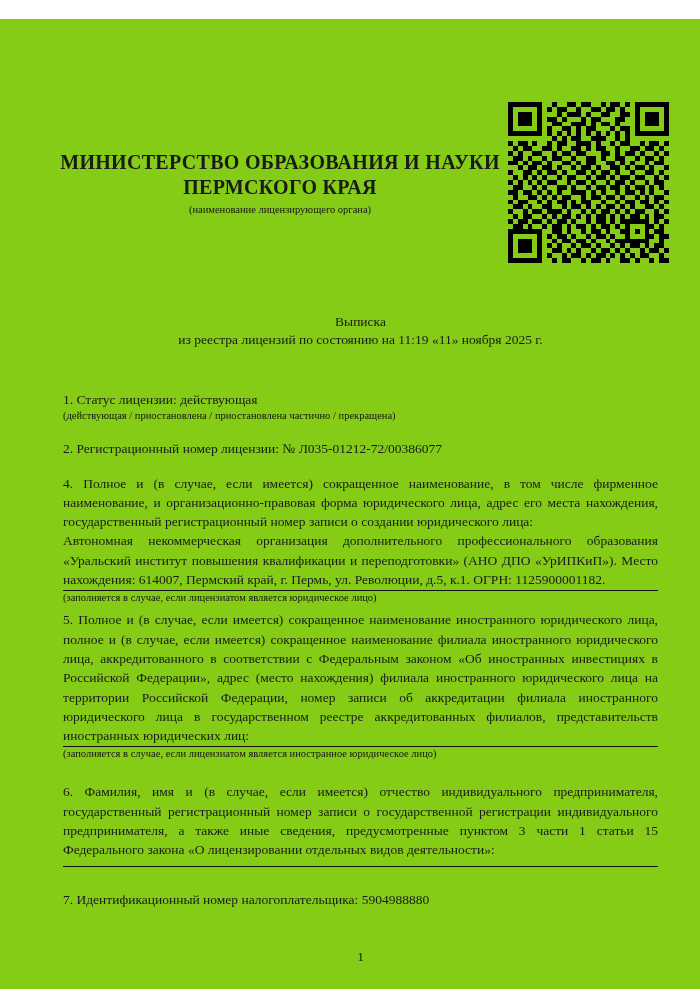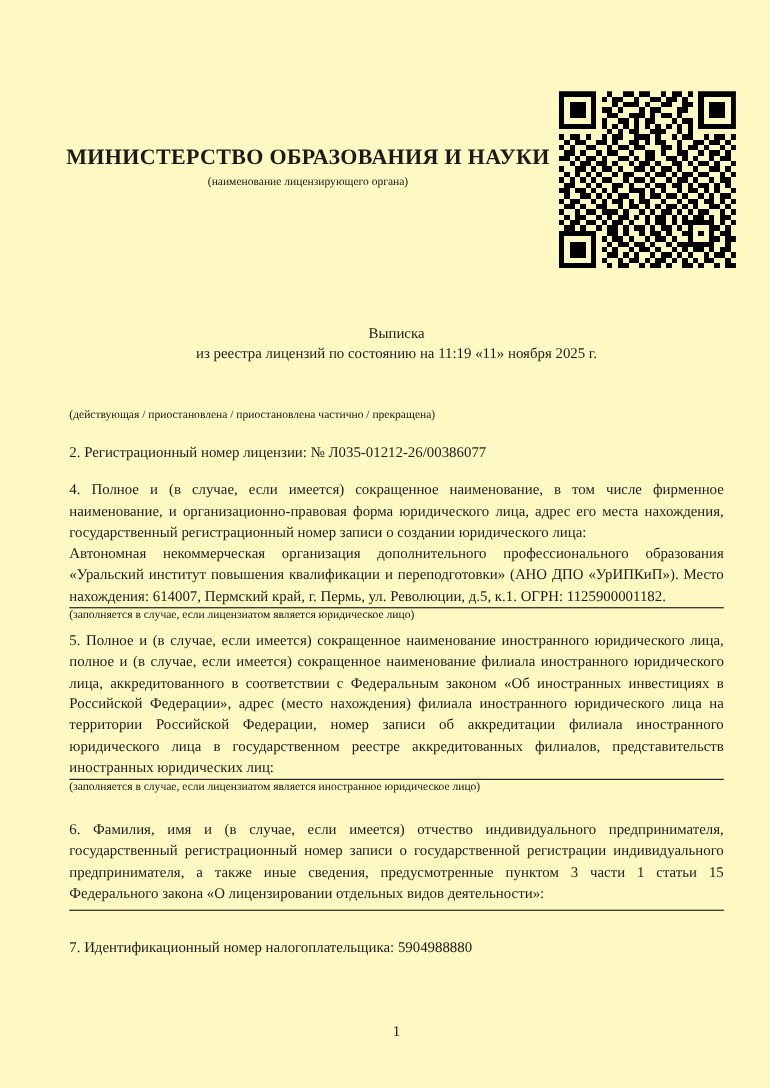--- a/index.html
+++ b/index.html
@@ -1,18 +1,18 @@
 <!DOCTYPE html>
 <html lang="ru"><head>
 <meta charset="utf-8">
 <style>
   html,body { margin:0; padding:0; background:#ffffff; }
   body { width:700px; height:989px; position:relative; overflow:hidden;
          font-family:"Liberation Serif","DejaVu Serif",serif; color:#1a1a1a; }
-  .page { position:absolute; inset:0; background:#fef9c3; }
+  .page { position:absolute; inset:0; background:#84cc16;margin-top:19px; }
 
   
   .ministry { position:absolute; top:131px; left:40px; width:480px; text-align:center; }
   .ministry-line { font-weight:bold; font-size:20px; line-height:25px; letter-spacing:0.3px; }
   .ministry-caption { font-size:10.5px; line-height:13px; margin-top:3px; color:#161616; }
 
   
   .qr { position:absolute; top:83px; left:508px; width:161px; height:161px; }
   .qr svg { width:161px; height:161px; display:block; }
 
@@ -38,38 +38,40 @@
   .page-number { position:absolute; top:930px; left:63px; width:595px;
                  text-align:center; font-size:13.5px; }
 </style>
 </head>
 <body>
 
 <div class="page">
 
   <div class="ministry">
     <div class="ministry-line">МИНИСТЕРСТВО ОБРАЗОВАНИЯ И НАУКИ</div>
+    <div class="ministry-line">ПЕРМСКОГО КРАЯ</div>
     <div class="ministry-caption">(наименование лицензирующего органа)</div>
   </div>
 
   <div class="qr">
     <svg id="qr-svg" viewBox="0 0 33 33" shape-rendering="crispEdges">
         <path d="M0 0h1v1h-1zM1 0h1v1h-1zM2 0h1v1h-1zM3 0h1v1h-1zM4 0h1v1h-1zM5 0h1v1h-1zM6 0h1v1h-1zM9 0h1v1h-1zM12 0h1v1h-1zM13 0h1v1h-1zM15 0h1v1h-1zM16 0h1v1h-1zM19 0h1v1h-1zM21 0h1v1h-1zM22 0h1v1h-1zM24 0h1v1h-1zM26 0h1v1h-1zM27 0h1v1h-1zM28 0h1v1h-1zM29 0h1v1h-1zM30 0h1v1h-1zM31 0h1v1h-1zM32 0h1v1h-1zM0 1h1v1h-1zM6 1h1v1h-1zM8 1h1v1h-1zM10 1h1v1h-1zM11 1h1v1h-1zM14 1h1v1h-1zM17 1h1v1h-1zM18 1h1v1h-1zM20 1h1v1h-1zM21 1h1v1h-1zM23 1h1v1h-1zM26 1h1v1h-1zM32 1h1v1h-1zM0 2h1v1h-1zM2 2h1v1h-1zM3 2h1v1h-1zM4 2h1v1h-1zM6 2h1v1h-1zM10 2h1v1h-1zM12 2h1v1h-1zM13 2h1v1h-1zM14 2h1v1h-1zM16 2h1v1h-1zM19 2h1v1h-1zM20 2h1v1h-1zM23 2h1v1h-1zM24 2h1v1h-1zM26 2h1v1h-1zM28 2h1v1h-1zM29 2h1v1h-1zM30 2h1v1h-1zM32 2h1v1h-1zM0 3h1v1h-1zM2 3h1v1h-1zM3 3h1v1h-1zM4 3h1v1h-1zM6 3h1v1h-1zM8 3h1v1h-1zM9 3h1v1h-1zM11 3h1v1h-1zM15 3h1v1h-1zM17 3h1v1h-1zM18 3h1v1h-1zM22 3h1v1h-1zM23 3h1v1h-1zM26 3h1v1h-1zM28 3h1v1h-1zM29 3h1v1h-1zM30 3h1v1h-1zM32 3h1v1h-1zM0 4h1v1h-1zM2 4h1v1h-1zM3 4h1v1h-1zM4 4h1v1h-1zM6 4h1v1h-1zM9 4h1v1h-1zM10 4h1v1h-1zM13 4h1v1h-1zM14 4h1v1h-1zM15 4h1v1h-1zM17 4h1v1h-1zM19 4h1v1h-1zM20 4h1v1h-1zM22 4h1v1h-1zM26 4h1v1h-1zM28 4h1v1h-1zM29 4h1v1h-1zM30 4h1v1h-1zM32 4h1v1h-1zM0 5h1v1h-1zM6 5h1v1h-1zM8 5h1v1h-1zM11 5h1v1h-1zM12 5h1v1h-1zM14 5h1v1h-1zM16 5h1v1h-1zM17 5h1v1h-1zM21 5h1v1h-1zM23 5h1v1h-1zM24 5h1v1h-1zM26 5h1v1h-1zM32 5h1v1h-1zM0 6h1v1h-1zM1 6h1v1h-1zM2 6h1v1h-1zM3 6h1v1h-1zM4 6h1v1h-1zM5 6h1v1h-1zM6 6h1v1h-1zM8 6h1v1h-1zM10 6h1v1h-1zM12 6h1v1h-1zM14 6h1v1h-1zM16 6h1v1h-1zM18 6h1v1h-1zM20 6h1v1h-1zM22 6h1v1h-1zM24 6h1v1h-1zM26 6h1v1h-1zM27 6h1v1h-1zM28 6h1v1h-1zM29 6h1v1h-1zM30 6h1v1h-1zM31 6h1v1h-1zM32 6h1v1h-1zM9 7h1v1h-1zM11 7h1v1h-1zM13 7h1v1h-1zM14 7h1v1h-1zM17 7h1v1h-1zM18 7h1v1h-1zM19 7h1v1h-1zM22 7h1v1h-1zM24 7h1v1h-1zM0 8h1v1h-1zM2 8h1v1h-1zM3 8h1v1h-1zM5 8h1v1h-1zM8 8h1v1h-1zM10 8h1v1h-1zM11 8h1v1h-1zM14 8h1v1h-1zM15 8h1v1h-1zM16 8h1v1h-1zM18 8h1v1h-1zM21 8h1v1h-1zM23 8h1v1h-1zM24 8h1v1h-1zM27 8h1v1h-1zM29 8h1v1h-1zM30 8h1v1h-1zM32 8h1v1h-1zM1 9h1v1h-1zM3 9h1v1h-1zM4 9h1v1h-1zM7 9h1v1h-1zM8 9h1v1h-1zM10 9h1v1h-1zM13 9h1v1h-1zM14 9h1v1h-1zM16 9h1v1h-1zM18 9h1v1h-1zM19 9h1v1h-1zM22 9h1v1h-1zM25 9h1v1h-1zM26 9h1v1h-1zM28 9h1v1h-1zM29 9h1v1h-1zM31 9h1v1h-1zM0 10h1v1h-1zM2 10h1v1h-1zM5 10h1v1h-1zM6 10h1v1h-1zM9 10h1v1h-1zM11 10h1v1h-1zM12 10h1v1h-1zM14 10h1v1h-1zM15 10h1v1h-1zM19 10h1v1h-1zM20 10h1v1h-1zM22 10h1v1h-1zM24 10h1v1h-1zM25 10h1v1h-1zM27 10h1v1h-1zM30 10h1v1h-1zM32 10h1v1h-1zM1 11h1v1h-1zM2 11h1v1h-1zM4 11h1v1h-1zM7 11h1v1h-1zM9 11h1v1h-1zM10 11h1v1h-1zM13 11h1v1h-1zM16 11h1v1h-1zM17 11h1v1h-1zM19 11h1v1h-1zM22 11h1v1h-1zM23 11h1v1h-1zM26 11h1v1h-1zM28 11h1v1h-1zM29 11h1v1h-1zM31 11h1v1h-1zM0 12h1v1h-1zM1 12h1v1h-1zM3 12h1v1h-1zM5 12h1v1h-1zM6 12h1v1h-1zM8 12h1v1h-1zM11 12h1v1h-1zM12 12h1v1h-1zM14 12h1v1h-1zM16 12h1v1h-1zM17 12h1v1h-1zM20 12h1v1h-1zM21 12h1v1h-1zM23 12h1v1h-1zM25 12h1v1h-1zM28 12h1v1h-1zM30 12h1v1h-1zM31 12h1v1h-1zM2 13h1v1h-1zM4 13h1v1h-1zM5 13h1v1h-1zM7 13h1v1h-1zM8 13h1v1h-1zM10 13h1v1h-1zM13 13h1v1h-1zM15 13h1v1h-1zM16 13h1v1h-1zM18 13h1v1h-1zM21 13h1v1h-1zM22 13h1v1h-1zM24 13h1v1h-1zM26 13h1v1h-1zM27 13h1v1h-1zM29 13h1v1h-1zM32 13h1v1h-1zM0 14h1v1h-1zM3 14h1v1h-1zM4 14h1v1h-1zM6 14h1v1h-1zM8 14h1v1h-1zM9 14h1v1h-1zM11 14h1v1h-1zM14 14h1v1h-1zM15 14h1v1h-1zM17 14h1v1h-1zM19 14h1v1h-1zM20 14h1v1h-1zM22 14h1v1h-1zM25 14h1v1h-1zM28 14h1v1h-1zM29 14h1v1h-1zM31 14h1v1h-1zM1 15h1v1h-1zM3 15h1v1h-1zM5 15h1v1h-1zM7 15h1v1h-1zM10 15h1v1h-1zM12 15h1v1h-1zM13 15h1v1h-1zM16 15h1v1h-1zM18 15h1v1h-1zM19 15h1v1h-1zM21 15h1v1h-1zM23 15h1v1h-1zM24 15h1v1h-1zM26 15h1v1h-1zM27 15h1v1h-1zM30 15h1v1h-1zM32 15h1v1h-1zM0 16h1v1h-1zM2 16h1v1h-1zM4 16h1v1h-1zM6 16h1v1h-1zM8 16h1v1h-1zM9 16h1v1h-1zM12 16h1v1h-1zM14 16h1v1h-1zM15 16h1v1h-1zM17 16h1v1h-1zM20 16h1v1h-1zM22 16h1v1h-1zM23 16h1v1h-1zM25 16h1v1h-1zM28 16h1v1h-1zM30 16h1v1h-1zM31 16h1v1h-1zM1 17h1v1h-1zM2 17h1v1h-1zM5 17h1v1h-1zM7 17h1v1h-1zM10 17h1v1h-1zM11 17h1v1h-1zM13 17h1v1h-1zM16 17h1v1h-1zM18 17h1v1h-1zM19 17h1v1h-1zM21 17h1v1h-1zM22 17h1v1h-1zM24 17h1v1h-1zM26 17h1v1h-1zM27 17h1v1h-1zM29 17h1v1h-1zM31 17h1v1h-1zM0 18h1v1h-1zM1 18h1v1h-1zM3 18h1v1h-1zM4 18h1v1h-1zM6 18h1v1h-1zM8 18h1v1h-1zM10 18h1v1h-1zM13 18h1v1h-1zM14 18h1v1h-1zM15 18h1v1h-1zM17 18h1v1h-1zM19 18h1v1h-1zM22 18h1v1h-1zM24 18h1v1h-1zM25 18h1v1h-1zM27 18h1v1h-1zM29 18h1v1h-1zM32 18h1v1h-1zM1 19h1v1h-1zM4 19h1v1h-1zM5 19h1v1h-1zM7 19h1v1h-1zM9 19h1v1h-1zM11 19h1v1h-1zM12 19h1v1h-1zM15 19h1v1h-1zM17 19h1v1h-1zM18 19h1v1h-1zM20 19h1v1h-1zM21 19h1v1h-1zM23 19h1v1h-1zM26 19h1v1h-1zM28 19h1v1h-1zM30 19h1v1h-1zM31 19h1v1h-1zM0 20h1v1h-1zM2 20h1v1h-1zM3 20h1v1h-1zM6 20h1v1h-1zM8 20h1v1h-1zM10 20h1v1h-1zM11 20h1v1h-1zM13 20h1v1h-1zM15 20h1v1h-1zM16 20h1v1h-1zM19 20h1v1h-1zM22 20h1v1h-1zM24 20h1v1h-1zM25 20h1v1h-1zM27 20h1v1h-1zM28 20h1v1h-1zM30 20h1v1h-1zM32 20h1v1h-1zM1 21h1v1h-1zM2 21h1v1h-1zM4 21h1v1h-1zM7 21h1v1h-1zM8 21h1v1h-1zM11 21h1v1h-1zM13 21h1v1h-1zM14 21h1v1h-1zM16 21h1v1h-1zM18 21h1v1h-1zM20 21h1v1h-1zM21 21h1v1h-1zM23 21h1v1h-1zM25 21h1v1h-1zM28 21h1v1h-1zM29 21h1v1h-1zM31 21h1v1h-1zM0 22h1v1h-1zM3 22h1v1h-1zM5 22h1v1h-1zM6 22h1v1h-1zM8 22h1v1h-1zM9 22h1v1h-1zM10 22h1v1h-1zM12 22h1v1h-1zM15 22h1v1h-1zM17 22h1v1h-1zM19 22h1v1h-1zM20 22h1v1h-1zM22 22h1v1h-1zM24 22h1v1h-1zM26 22h1v1h-1zM27 22h1v1h-1zM30 22h1v1h-1zM32 22h1v1h-1zM1 23h1v1h-1zM3 23h1v1h-1zM4 23h1v1h-1zM7 23h1v1h-1zM9 23h1v1h-1zM11 23h1v1h-1zM12 23h1v1h-1zM14 23h1v1h-1zM16 23h1v1h-1zM18 23h1v1h-1zM19 23h1v1h-1zM21 23h1v1h-1zM23 23h1v1h-1zM25 23h1v1h-1zM26 23h1v1h-1zM28 23h1v1h-1zM30 23h1v1h-1zM31 23h1v1h-1zM0 24h1v1h-1zM2 24h1v1h-1zM3 24h1v1h-1zM5 24h1v1h-1zM6 24h1v1h-1zM8 24h1v1h-1zM10 24h1v1h-1zM11 24h1v1h-1zM13 24h1v1h-1zM16 24h1v1h-1zM18 24h1v1h-1zM19 24h1v1h-1zM21 24h1v1h-1zM23 24h1v1h-1zM24 24h1v1h-1zM25 24h1v1h-1zM26 24h1v1h-1zM27 24h1v1h-1zM28 24h1v1h-1zM30 24h1v1h-1zM32 24h1v1h-1zM1 25h1v1h-1zM2 25h1v1h-1zM4 25h1v1h-1zM7 25h1v1h-1zM9 25h1v1h-1zM10 25h1v1h-1zM12 25h1v1h-1zM14 25h1v1h-1zM15 25h1v1h-1zM17 25h1v1h-1zM19 25h1v1h-1zM20 25h1v1h-1zM22 25h1v1h-1zM24 25h1v1h-1zM28 25h1v1h-1zM29 25h1v1h-1zM31 25h1v1h-1zM0 26h1v1h-1zM1 26h1v1h-1zM2 26h1v1h-1zM3 26h1v1h-1zM4 26h1v1h-1zM5 26h1v1h-1zM6 26h1v1h-1zM9 26h1v1h-1zM10 26h1v1h-1zM12 26h1v1h-1zM15 26h1v1h-1zM17 26h1v1h-1zM18 26h1v1h-1zM20 26h1v1h-1zM23 26h1v1h-1zM24 26h1v1h-1zM26 26h1v1h-1zM28 26h1v1h-1zM30 26h1v1h-1zM31 26h1v1h-1zM0 27h1v1h-1zM6 27h1v1h-1zM8 27h1v1h-1zM10 27h1v1h-1zM11 27h1v1h-1zM13 27h1v1h-1zM16 27h1v1h-1zM18 27h1v1h-1zM19 27h1v1h-1zM21 27h1v1h-1zM24 27h1v1h-1zM28 27h1v1h-1zM29 27h1v1h-1zM31 27h1v1h-1zM32 27h1v1h-1zM0 28h1v1h-1zM2 28h1v1h-1zM3 28h1v1h-1zM4 28h1v1h-1zM6 28h1v1h-1zM9 28h1v1h-1zM11 28h1v1h-1zM12 28h1v1h-1zM14 28h1v1h-1zM15 28h1v1h-1zM17 28h1v1h-1zM20 28h1v1h-1zM22 28h1v1h-1zM23 28h1v1h-1zM24 28h1v1h-1zM25 28h1v1h-1zM26 28h1v1h-1zM27 28h1v1h-1zM28 28h1v1h-1zM31 28h1v1h-1zM0 29h1v1h-1zM2 29h1v1h-1zM3 29h1v1h-1zM4 29h1v1h-1zM6 29h1v1h-1zM8 29h1v1h-1zM10 29h1v1h-1zM13 29h1v1h-1zM15 29h1v1h-1zM16 29h1v1h-1zM18 29h1v1h-1zM21 29h1v1h-1zM23 29h1v1h-1zM25 29h1v1h-1zM26 29h1v1h-1zM28 29h1v1h-1zM30 29h1v1h-1zM31 29h1v1h-1zM0 30h1v1h-1zM2 30h1v1h-1zM3 30h1v1h-1zM4 30h1v1h-1zM6 30h1v1h-1zM9 30h1v1h-1zM10 30h1v1h-1zM12 30h1v1h-1zM14 30h1v1h-1zM17 30h1v1h-1zM19 30h1v1h-1zM20 30h1v1h-1zM22 30h1v1h-1zM24 30h1v1h-1zM27 30h1v1h-1zM29 30h1v1h-1zM30 30h1v1h-1zM32 30h1v1h-1zM0 31h1v1h-1zM6 31h1v1h-1zM8 31h1v1h-1zM11 31h1v1h-1zM13 31h1v1h-1zM14 31h1v1h-1zM16 31h1v1h-1zM18 31h1v1h-1zM19 31h1v1h-1zM21 31h1v1h-1zM23 31h1v1h-1zM25 31h1v1h-1zM27 31h1v1h-1zM28 31h1v1h-1zM31 31h1v1h-1zM0 32h1v1h-1zM1 32h1v1h-1zM2 32h1v1h-1zM3 32h1v1h-1zM4 32h1v1h-1zM5 32h1v1h-1zM6 32h1v1h-1zM9 32h1v1h-1zM11 32h1v1h-1zM12 32h1v1h-1zM15 32h1v1h-1zM17 32h1v1h-1zM18 32h1v1h-1zM20 32h1v1h-1zM23 32h1v1h-1zM24 32h1v1h-1zM26 32h1v1h-1zM29 32h1v1h-1zM31 32h1v1h-1zM32 32h1v1h-1z" fill="#000"></path>
       </svg>
   </div>
 
   <div class="doc-title">
     <div>Выписка</div>
     <div>из реестра лицензий по состоянию на 11:19 «11» ноября 2025 г.</div>
   </div>
 
   <div class="content">
+    <div class="item">1. Статус лицензии: действующая</div>
     <div class="note">(действующая / приостановлена / приостановлена частично / прекращена)</div>
 
-    <div class="item mt-i2">2. Регистрационный номер лицензии: № Л035-01212-26/00386077</div>
+    <div class="item mt-i2">2. Регистрационный номер лицензии: № Л035-01212-72/00386077</div>
 
 
     <div class="para mt-p4">4. Полное и (в случае, если имеется) сокращенное наименование, в том числе фирменное наименование, и организационно-правовая форма юридического лица, адрес его места нахождения, государственный регистрационный номер записи о создании юридического лица:</div>
     <div class="para">Автономная некоммерческая организация дополнительного профессионального образования «Уральский институт повышения квалификации и переподготовки» (АНО ДПО «УрИПКиП»). Место нахождения: 614007, Пермский край, г. Пермь, ул. Революции, д.5, к.1. ОГРН: 1125900001182.</div>
     <div class="rule"></div>
     <div class="note">(заполняется в случае, если лицензиатом является юридическое лицо)</div>
 
     <div class="para mt-p5">5. Полное и (в случае, если имеется) сокращенное наименование иностранного юридического лица, полное и (в случае, если имеется) сокращенное наименование филиала иностранного юридического лица, аккредитованного в соответствии с Федеральным законом «Об иностранных инвестициях в Российской Федерации», адрес (место нахождения) филиала иностранного юридического лица на территории Российской Федерации, номер записи об аккредитации филиала иностранного юридического лица в государственном реестре аккредитованных филиалов, представительств иностранных юридических лиц:</div>
     <div class="rule"></div>
     <div class="note">(заполняется в случае, если лицензиатом является иностранное юридическое лицо)</div>

